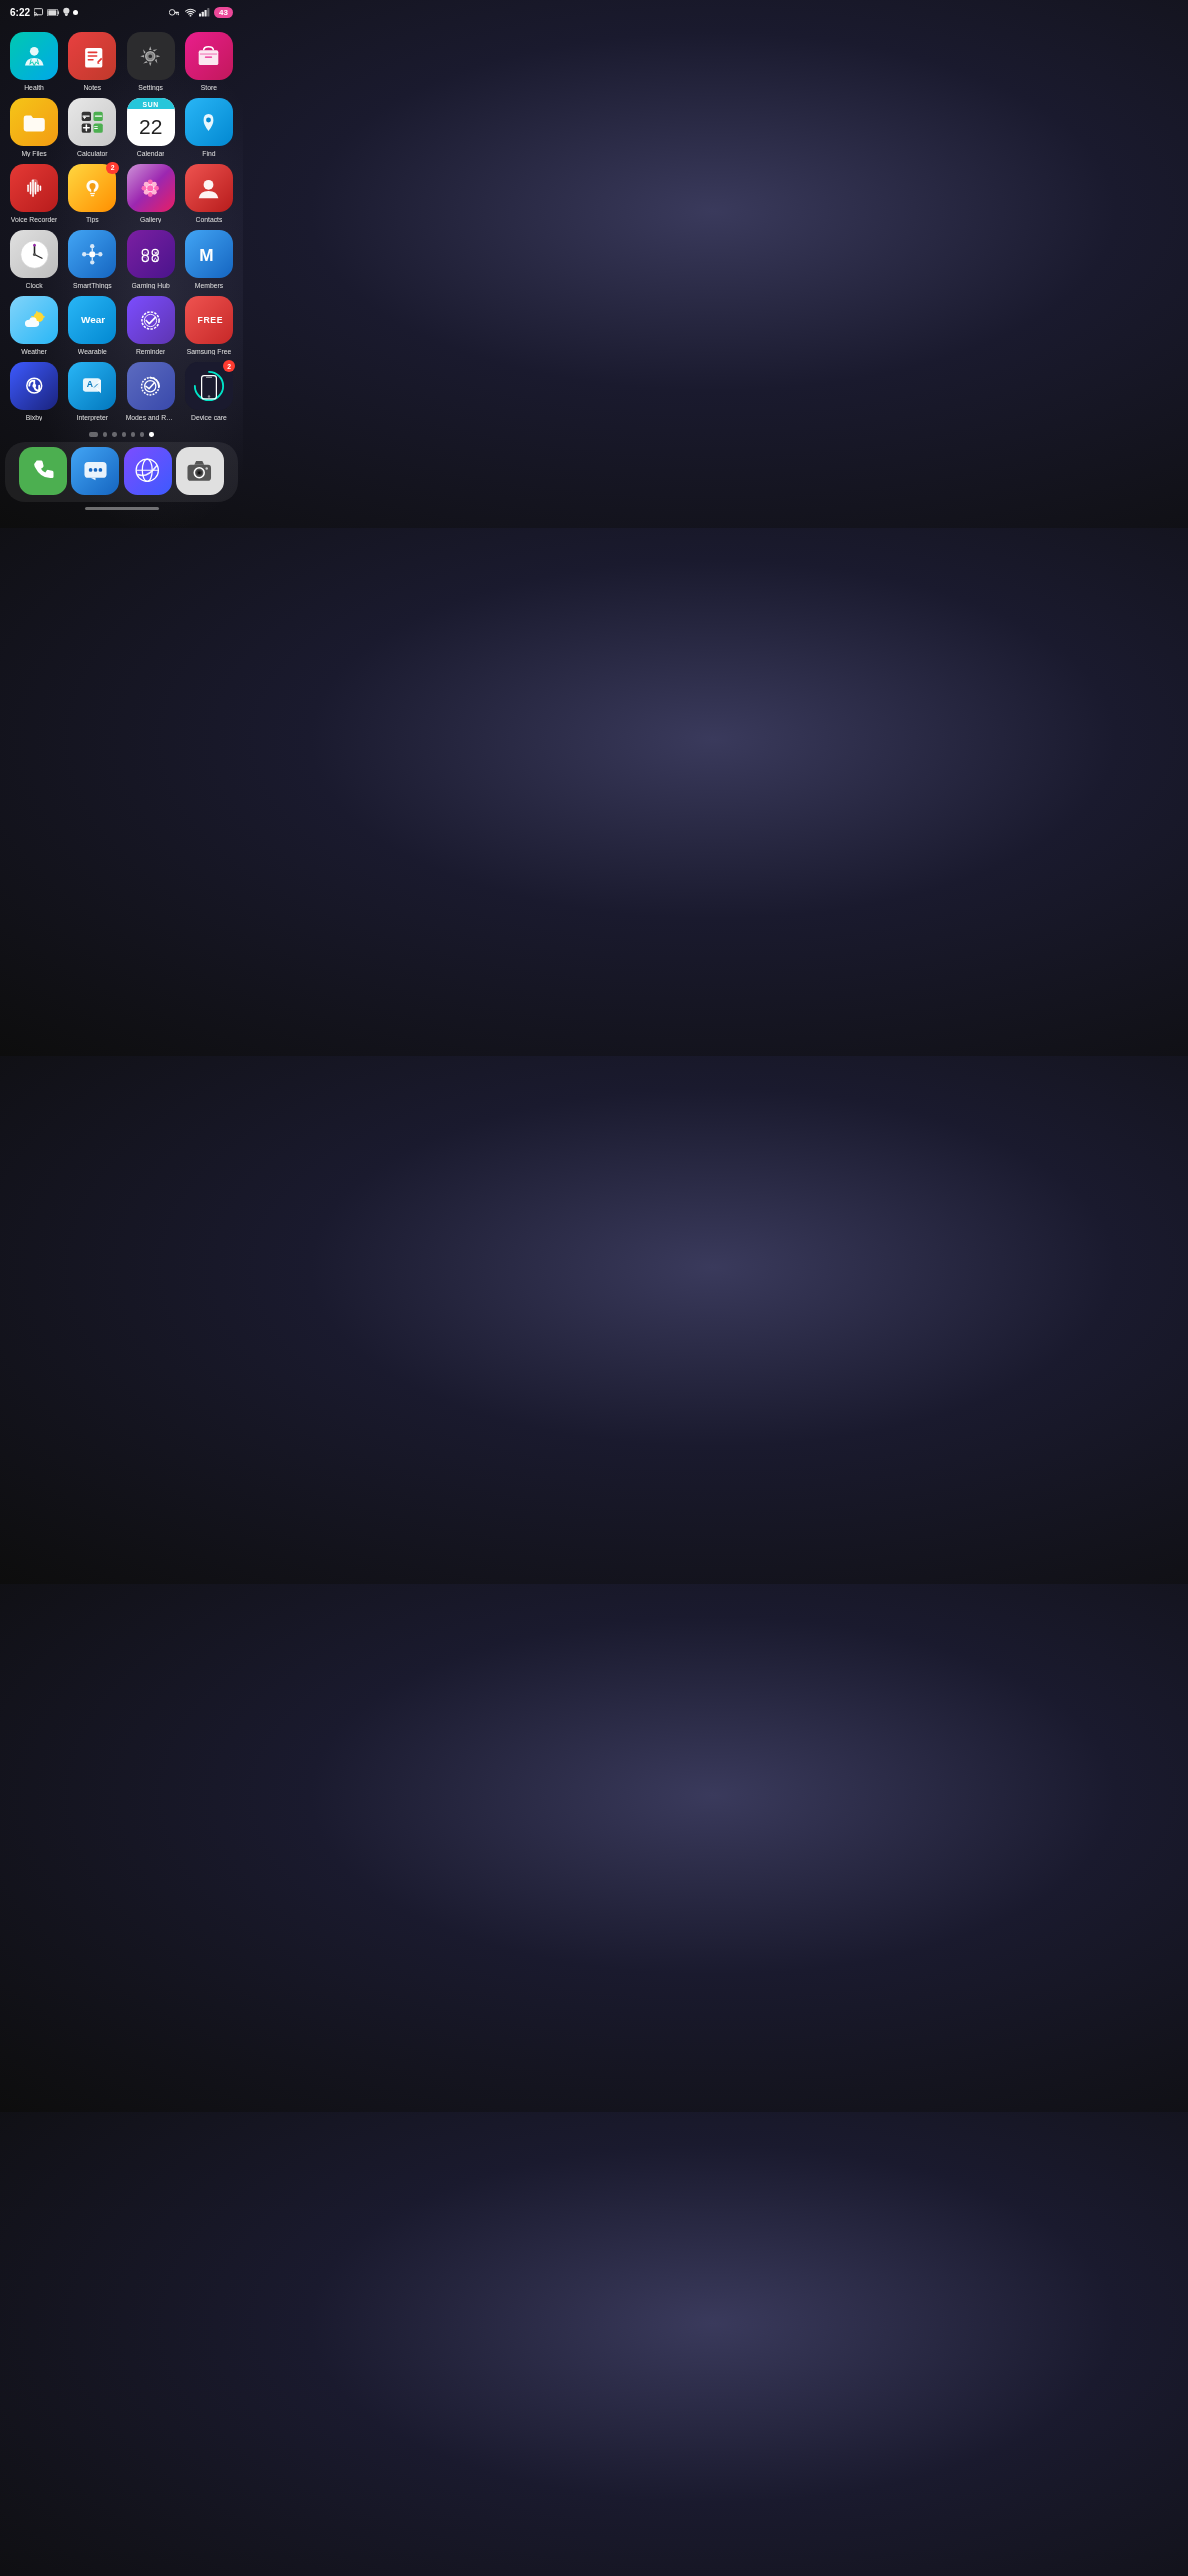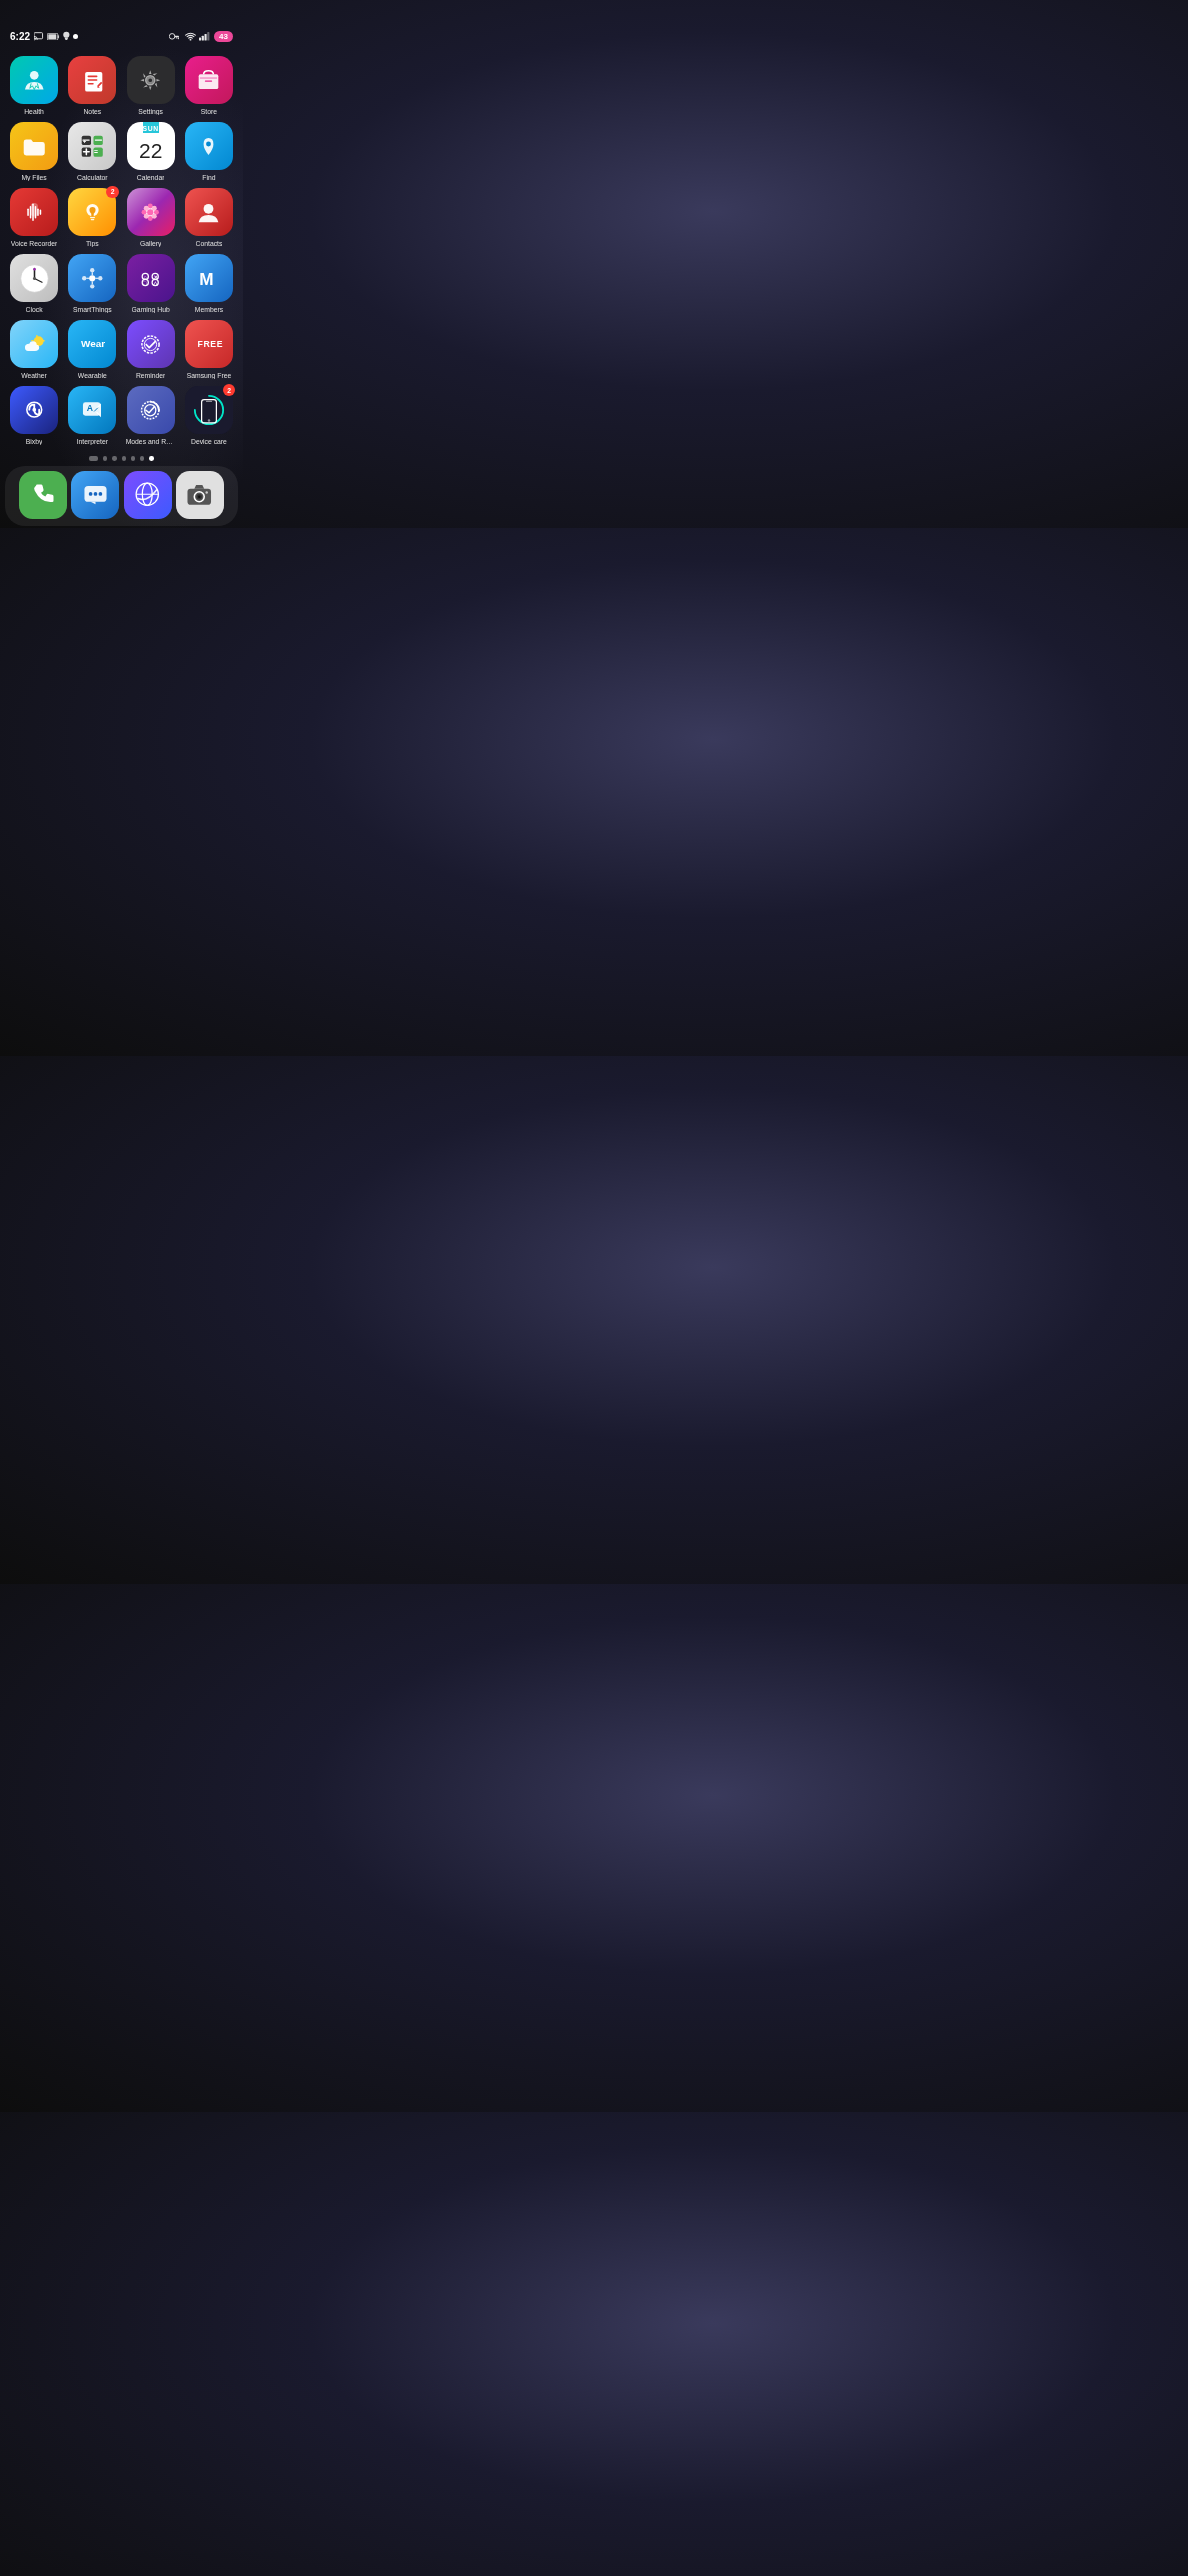--- a/index.html
+++ b/index.html
@@ -13,21 +13,20 @@
       position: relative;
     }
 
     
     .status-bar {
       display: flex;
       justify-content: space-between;
       align-items: center;
       padding: 5px 10px 2.5px;
       height: 22px;
-      margin-top: 24px;
     }
     .status-left {
       display: flex;
       align-items: center;
       gap: 3.7px;
       font-size: 9.3px;
       font-weight: bold;
     }
     .status-icons-left {
       display: flex;
@@ -175,21 +174,20 @@
 
     
     .cal-icon {
       background: white;
       border-radius: 13.6px;
       width: 48px;
       height: 48px;
       overflow: hidden;
       display: flex;
       flex-direction: column;
-      align-items: center;
     }
     .cal-top {
       background: #26c6da;
       color: white;
       font-size: 6.8px;
       font-weight: bold;
       text-align: center;
       padding: 2.5px 0 1.2px;
       letter-spacing: 0.6px;
     }

